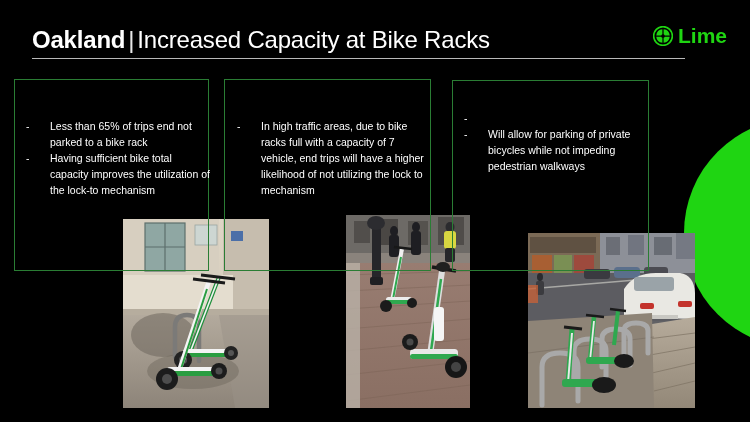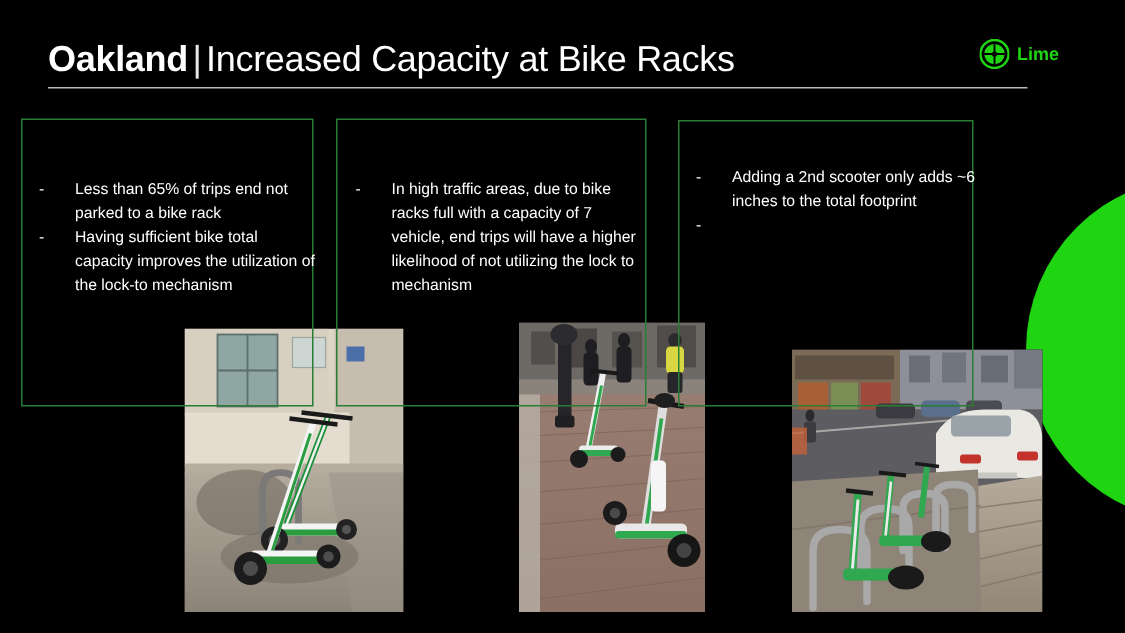--- a/index.html
+++ b/index.html
@@ -76,21 +76,21 @@
     display: flex;
     align-items: center;
     gap: 5px;
   }
   .logo-mark {
     width: 20px;
     height: 20px;
     display: block;
   }
   .logo-text {
-    font-size: 12px;
+    font-size: 21px;
     font-weight: 700;
     color: #1fd512;
     letter-spacing: 0px;
     line-height: 20px;
   }
 
   
   .col-box {
     position: absolute;
     border: 1px solid #2a7d34;
@@ -305,24 +305,24 @@
       <circle cx="110" cy="152" r="11" fill="#161616"></circle>
         <circle cx="110" cy="152" r="5" fill="#444"></circle>
       <rect x="88" y="92" width="10" height="34" rx="3" fill="#f5f5f5"></rect>
     </svg>
   </div>
 
   <div class="col-box box3"></div>
   <div class="bullets b3">
     <div class="bullet-row">
       <span class="bullet-dash">-</span>
-      <span class="bullet-text">Adding a 2nd scooter only adds ~6 inches to the total footprint</span>
     </div>
     <div class="bullet-row">
       <span class="bullet-dash">-</span>
+      <span class="bullet-text">Will allow for parking of private bicycles while not impeding pedestrian walkways</span>
     </div>
   </div>
 
   <div class="photo photo3">
     <svg viewBox="0 0 167 175" xmlns="http://www.w3.org/2000/svg" preserveAspectRatio="none">
       <defs>
         <linearGradient id="road3" x1="0" y1="0" x2="0" y2="1">
           <stop offset="0%" stop-color="#6f6f70"></stop>
             <stop offset="100%" stop-color="#54545a"></stop>
         </linearGradient>

